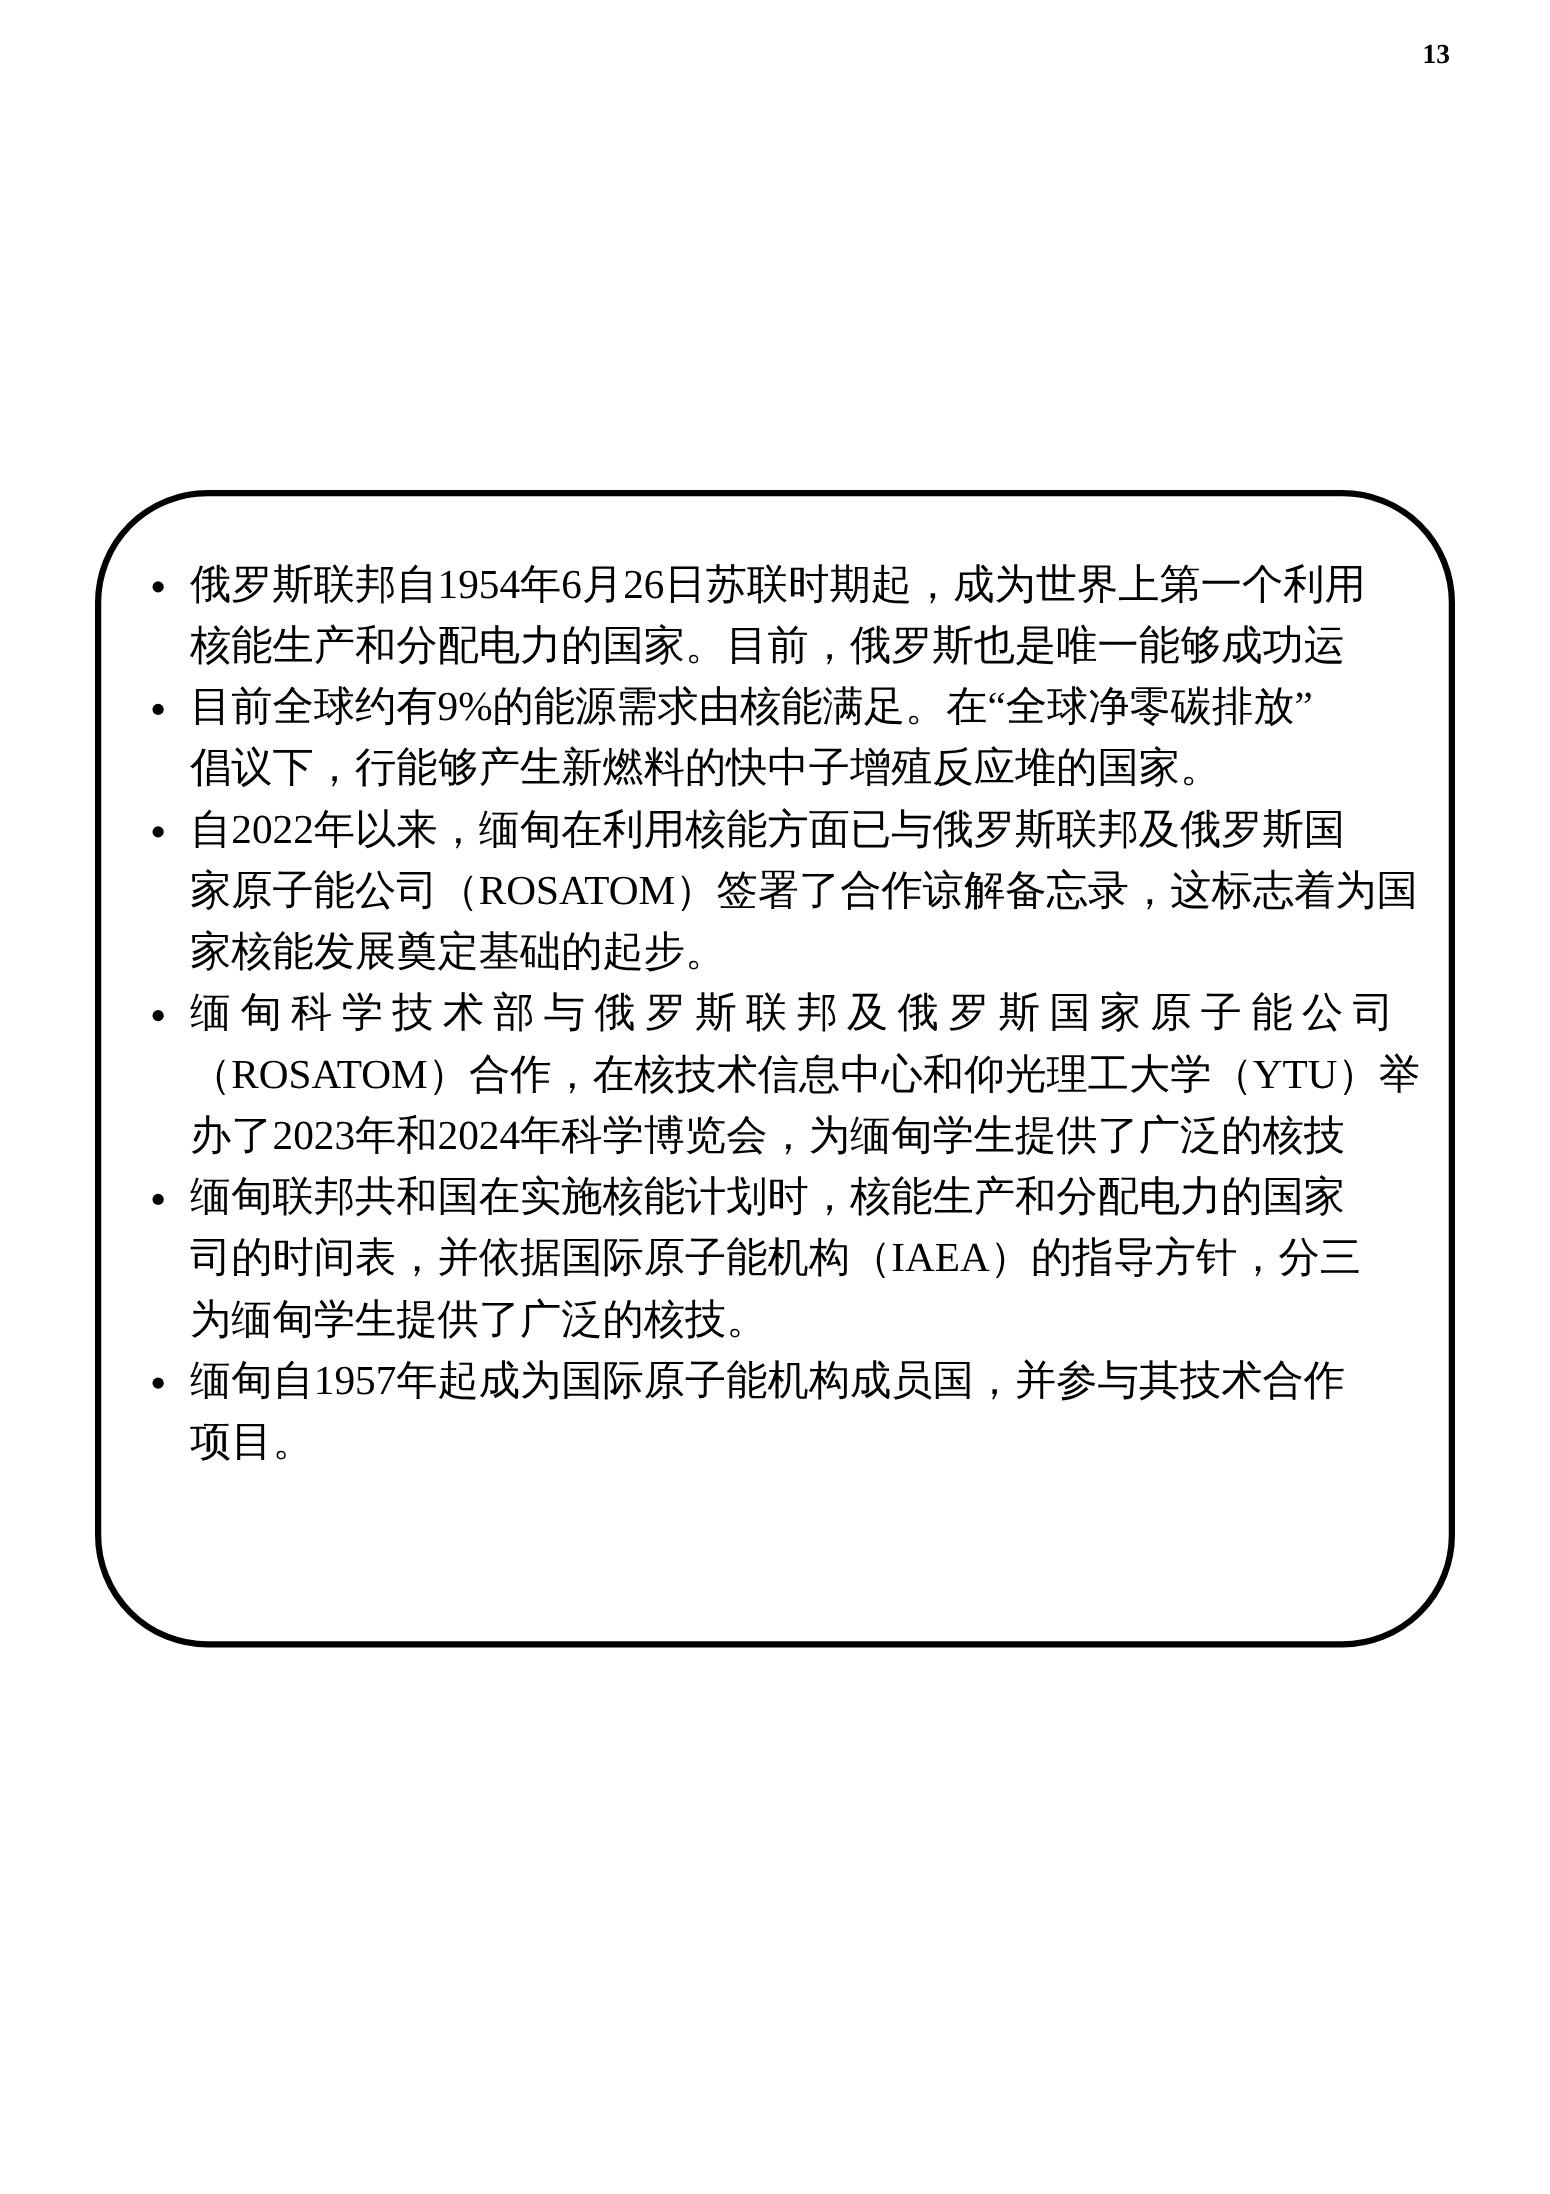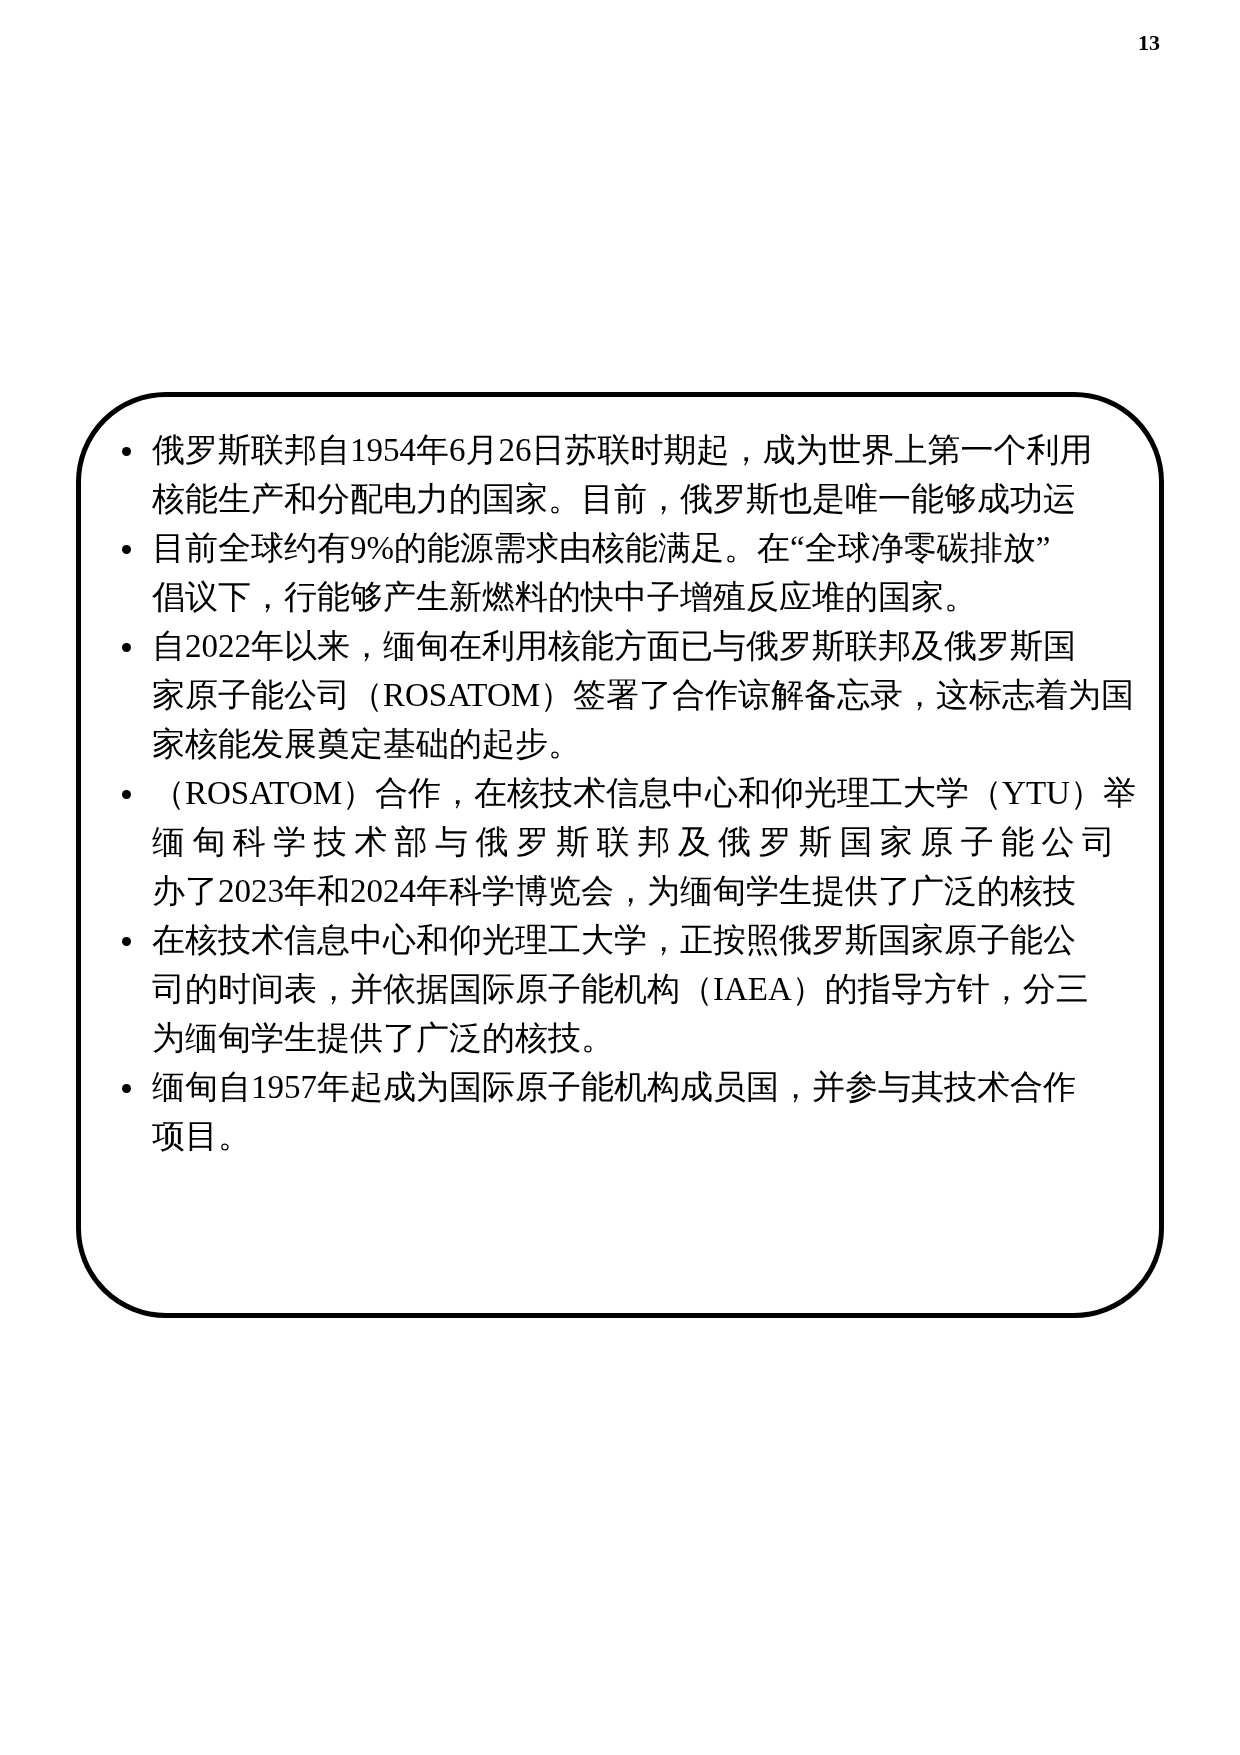--- a/index.html
+++ b/index.html
@@ -25,21 +25,21 @@
     left: 76px;
     top: 392px;
     width: 1088px;
     height: 926px;
     box-sizing: border-box;
     border: 5px solid var(--ink, #000000);
     border-radius: 90px;
     background: var(--bg, #ffffff);
   }
   .bullet-list {
-    padding: 29px 44px 0 34px;
+    padding: 47px 44px 0 34px;
   }
   .bullet-item {
     display: flex;
     align-items: flex-start;
   }
   .bullet-dot {
     flex: 0 0 37px;
   }
   .bullet-dot::before {
     content: "";
@@ -90,29 +90,29 @@
           <span class="bullet-dot"></span>
           <div class="bullet-body">
             <div class="bullet-line">自2022年以来，缅甸在利用核能方面已与俄罗斯联邦及俄罗斯国</div>
             <div class="bullet-line">家原子能公司（ROSATOM）签署了合作谅解备忘录，这标志着为国</div>
             <div class="bullet-line">家核能发展奠定基础的起步。</div>
           </div>
         </div>
         <div class="bullet-item">
           <span class="bullet-dot"></span>
           <div class="bullet-body">
+            <div class="bullet-line spread">缅甸科学技术部与俄罗斯联邦及俄罗斯国家原子能公司</div>
             <div class="bullet-line">（ROSATOM）合作，在核技术信息中心和仰光理工大学（YTU）举</div>
-            <div class="bullet-line spread">缅甸科学技术部与俄罗斯联邦及俄罗斯国家原子能公司</div>
             <div class="bullet-line">办了2023年和2024年科学博览会，为缅甸学生提供了广泛的核技</div>
           </div>
         </div>
         <div class="bullet-item">
           <span class="bullet-dot"></span>
           <div class="bullet-body">
-            <div class="bullet-line">在核技术信息中心和仰光理工大学，正按照俄罗斯国家原子能公</div>
+            <div class="bullet-line">缅甸联邦共和国在实施核能计划时，核能生产和分配电力的国家</div>
             <div class="bullet-line">司的时间表，并依据国际原子能机构（IAEA）的指导方针，分三</div>
             <div class="bullet-line">为缅甸学生提供了广泛的核技。</div>
           </div>
         </div>
         <div class="bullet-item">
           <span class="bullet-dot"></span>
           <div class="bullet-body">
             <div class="bullet-line">缅甸自1957年起成为国际原子能机构成员国，并参与其技术合作</div>
             <div class="bullet-line">项目。</div>
           </div>

